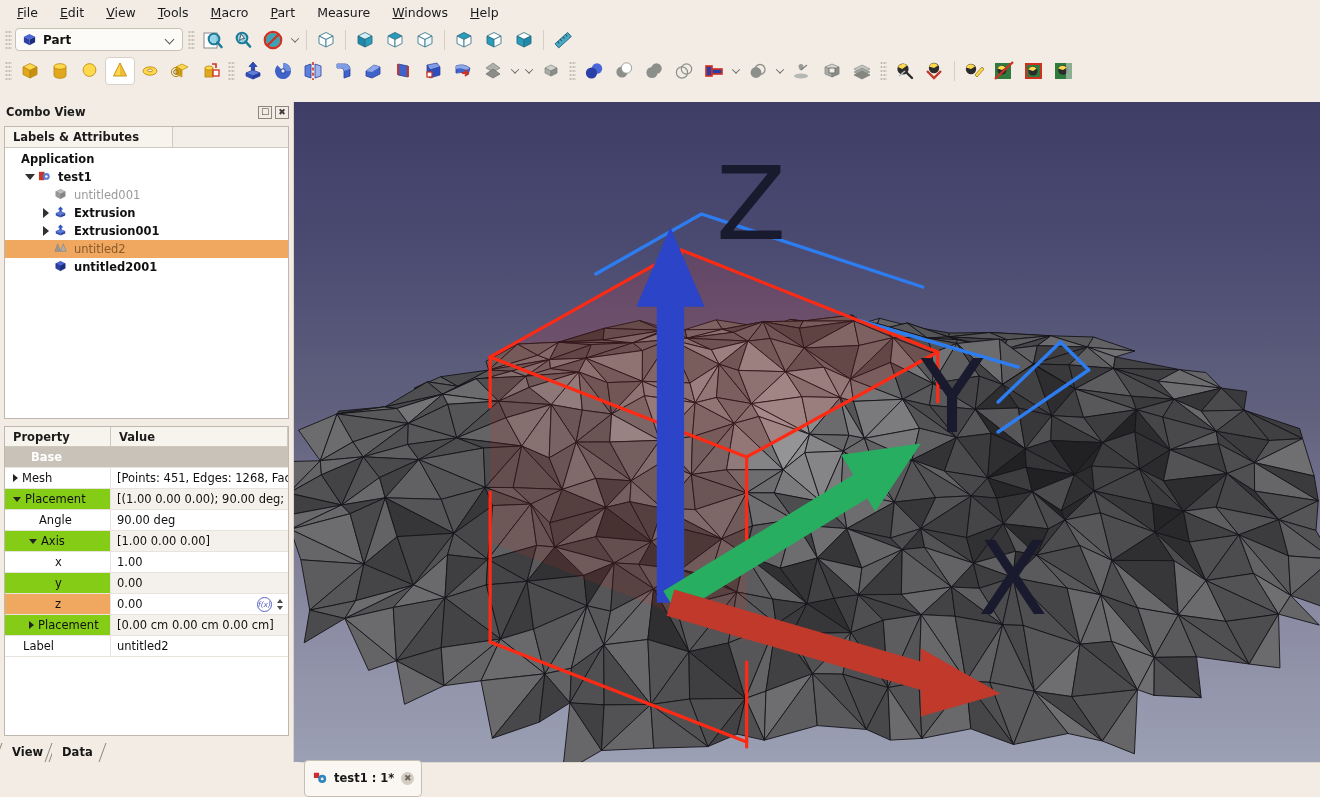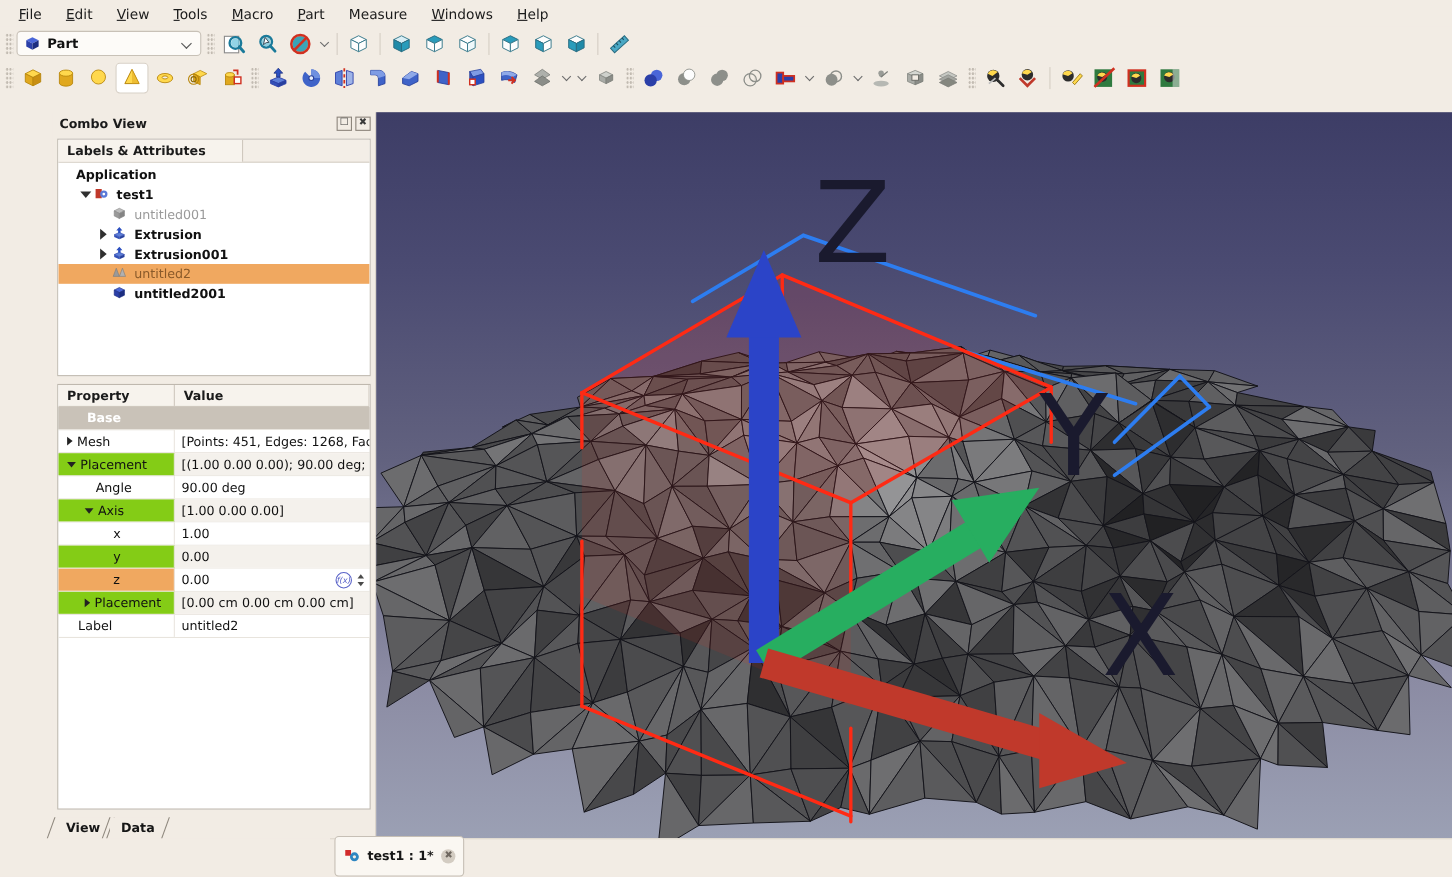--- a/index.html
+++ b/index.html
@@ -63,21 +63,21 @@
 
   
   .main {
     position: absolute; top: 102px; left: 0;
     width: 1320px; height: 660px; display: flex;
   }
 
   
   .combo {
     width: 294px; background: #f2ece4; display: flex;
-    flex-direction: column; flex: none; border-right: 1px solid #d9d2c8; margin-left: 48px;
+    flex-direction: column; flex: none; border-right: 1px solid #d9d2c8;
   }
   .combo-title {
     height: 20px; display: flex; align-items: center;
     padding: 0 4px 0 6px; font-size: 11.5px; font-weight: bold; color: #1b1b1b;
   }
   .combo-title .sp { flex: 1; }
   .dockbtn {
     width: 14px; height: 13px; border: 1px solid #8d8madd;
     border: 1px solid #8d867c; margin-left: 3px;
     display: flex; align-items: center; justify-content: center;
@@ -91,21 +91,21 @@
   .tab {
     font-size: 11.5px; font-weight: bold; color: #1c1c1c;
     padding: 3px 11px 3px; background: #e7e0d6;
     border: 1px solid #c9c2b8; border-bottom: none;
     border-radius: 4px 4px 0 0; position: relative; top: 1px;
   }
   .tab.sel { background: #f7f3ed; border-bottom: 1px solid #f7f3ed; }
 
   .tree-wrap {
     margin: 4px 4px 0 4px; background: #ffffff;
-    border: 1px solid #bfb8ae; flex: none; height: 216px;
+    border: 1px solid #bfb8ae; flex: none; height: 293px;
     display: flex; flex-direction: column; overflow: hidden;
   }
   .tree-header {
     height: 21px; display: flex; align-items: center;
     background: #f3eee7; border-bottom: 1px solid #cfc8be;
   }
   .tree-header .col {
     font-size: 11.5px; font-weight: bold; color: #1b1b1b;
     padding: 0 8px; height: 100%; display: flex; align-items: center;
     background: #f7f3ed; border-right: 1px solid #cfc8be; width: 168px;

